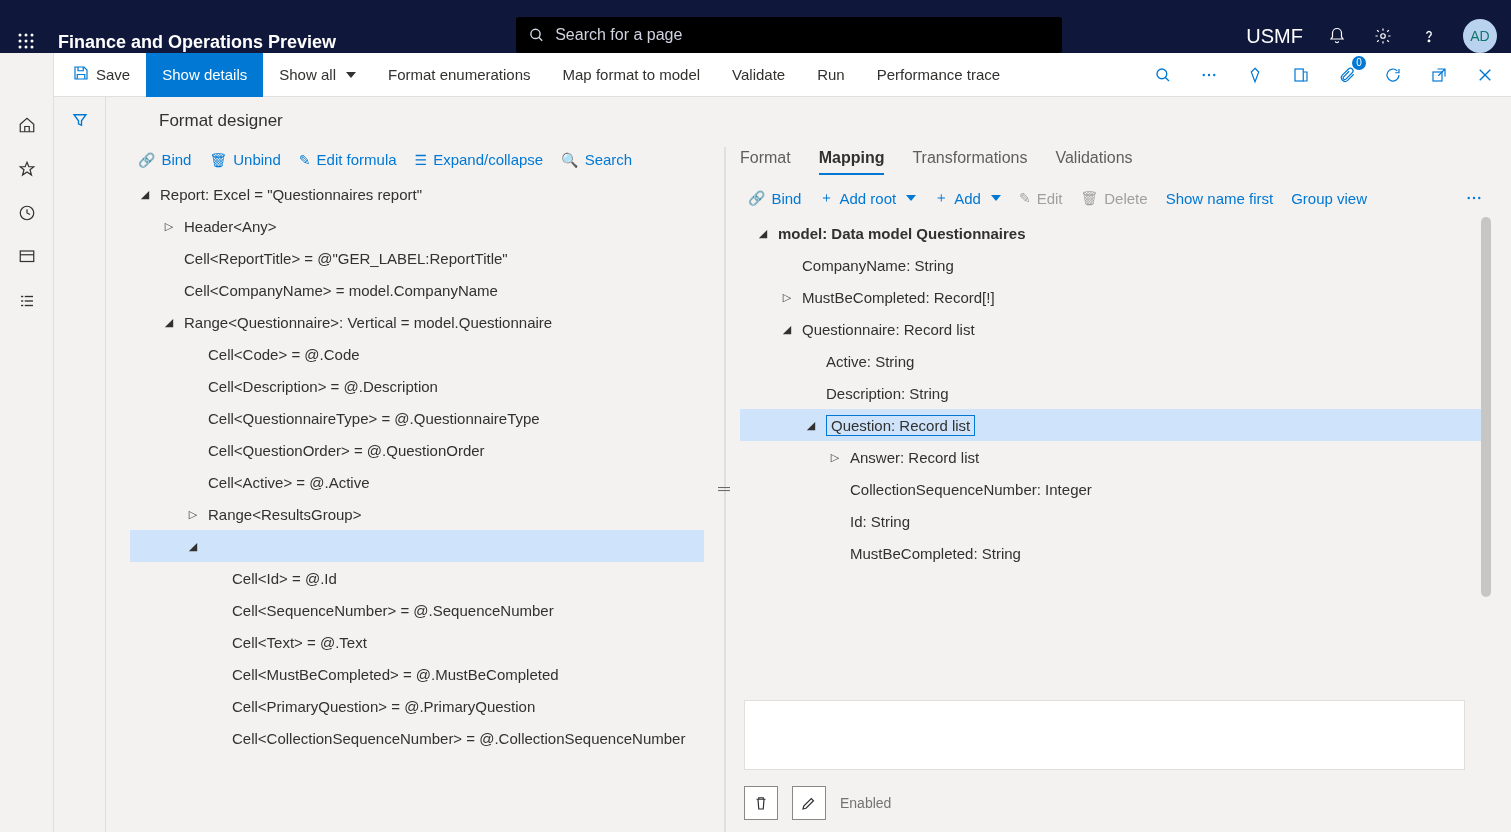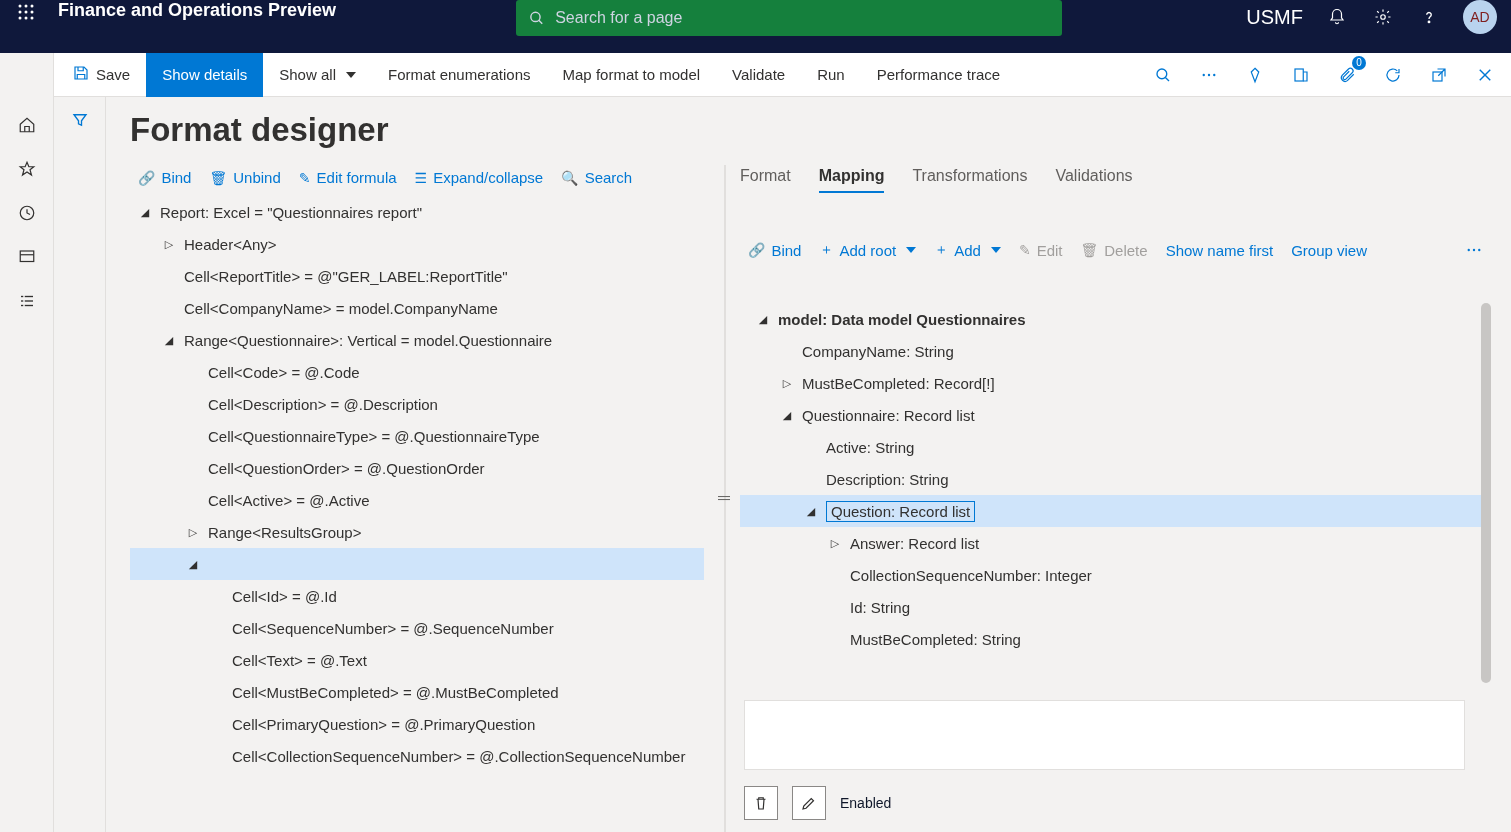--- a/index.html
+++ b/index.html
@@ -1,28 +1,28 @@
 <!DOCTYPE html>
 <html><head>
 <meta charset="utf-8">
 <style>
 * { margin: 0; padding: 0; box-sizing: border-box; font-family: "Segoe UI", -apple-system, sans-serif; }
 body { background: #f3f2f1; color: #323130; overflow: hidden; width: 1511px; height: 832px; }
 
 
-.topnav { height: 53px; background: #0f183b; color: #fff; display: flex; align-items: flex-start; padding: 0 14px; }
+.topnav { height: 53px; background: #0f183b; color: #fff; display: flex; align-items: flex-end; padding: 0 14px; }
 .topnav .waffle { width: 24px; height: 24px; display: inline-flex; align-items: center; justify-content: center; margin-right: 20px; cursor: pointer; }
 .topnav .title { font-size: 18px; font-weight: 600; flex-shrink: 0; }
-.topnav .search-wrap { margin-left: 180px; width: 546px; height: 36px; background: #15803d; border-radius: 3px; display: flex; align-items: center; padding: 0 12px; color: #cfd4e2; }
+.topnav .search-wrap { margin-left: 180px; width: 546px; height: 36px; background: #000000; border-radius: 3px; display: flex; align-items: center; padding: 0 12px; color: #cfd4e2; }
 .topnav .search-wrap input { background: transparent; border: none; outline: none; color: #fff; font-size: 16px; margin-left: 10px; width: 100%; }
 .topnav .search-wrap input::placeholder { color: #cfd4e2; }
 .topnav .right { margin-left: auto; display: flex; align-items: center; gap: 22px; }
 .topnav .badge-text { font-size: 20px; }
 .topnav .icon-btn { width: 24px; height: 24px; display: inline-flex; align-items: center; justify-content: center; cursor: pointer; color: #fff; }
-.topnav .avatar { width: 34px; height: 34px; border-radius: 50%; background: #b9d3ee; color: #7f1d1d; display: inline-flex; align-items: center; justify-content: center; font-size: 14px; font-weight: 500; }
+.topnav .avatar { width: 34px; height: 34px; border-radius: 50%; background: #b9d3ee; color: #0f766e; display: inline-flex; align-items: center; justify-content: center; font-size: 14px; font-weight: 500; }
 
 
 .cmdbar { height: 44px; background: #fff; border-bottom: 1px solid #e1dfdd; display: flex; align-items: center; padding: 0 0 0 56px; position: relative; }
 .cmdbar .hamburger { position: absolute; left: 18px; top: 12px; cursor: pointer; color: #323130; }
 .cmdbar .cmd { height: 44px; display: inline-flex; align-items: center; padding: 0 16px; font-size: 15px; cursor: pointer; gap: 6px; color: #323130; }
 .cmdbar .cmd.active { background: #0078d4; color: #fff; }
 .cmdbar .cmd .ico { color: #0078d4; }
 .cmdbar .right-icons { margin-left: auto; display: flex; align-items: center; gap: 14px; padding-right: 10px; }
 .cmdbar .right-icons .ibtn { width: 32px; height: 32px; display: inline-flex; align-items: center; justify-content: center; cursor: pointer; color: #0078d4; position: relative; }
 .cmdbar .count-badge { position: absolute; top: -3px; right: -3px; background: #0078d4; color: #fff; font-size: 10px; border-radius: 8px; padding: 0 4px; min-width: 14px; height: 14px; display: inline-flex; align-items: center; justify-content: center; }
@@ -31,26 +31,26 @@
 .leftrail { position: absolute; left: 0; top: 53px; bottom: 0; width: 54px; background: #f3f2f1; border-right: 1px solid #e1dfdd; display: flex; flex-direction: column; align-items: center; gap: 20px; padding-top: 60px; }
 .leftrail .r-icon { width: 24px; height: 24px; color: #323130; cursor: pointer; display: inline-flex; align-items: center; justify-content: center; }
 
 
 .main { position: absolute; left: 54px; right: 0; top: 97px; bottom: 0; background: #f3f2f1; display: flex; }
 .filcol { width: 52px; border-right: 1px solid #e1dfdd; padding-top: 14px; display: flex; justify-content: center; }
 .filcol .f-icon { color: #0078d4; cursor: pointer; }
 
 .content { flex: 1; display: flex; flex-direction: column; padding: 14px 0 0 24px; overflow: hidden; }
 .breadcrumb { font-size: 13px; color: #605e5c; margin-bottom: 2px; }
-.page-title { font-size: 33px; font-weight: 700; margin-bottom: 16px; }
+.page-title { font-size: 17px; font-weight: 400; margin-bottom: 16px; margin-left: 29px; }
 
 .split { flex: 1; display: flex; gap: 0; overflow: hidden; }
 .pane { display: flex; flex-direction: column; overflow: hidden; }
 .pane.left { width: 580px; }
-.pane.right { flex: 1; padding-right: 18px; gap: 34px; }
+.pane.right { flex: 1; padding-right: 18px; }
 
 .toolbar { display: flex; align-items: center; gap: 18px; padding: 4px 0 10px 8px; font-size: 15px; }
 .toolbar .tbtn { display: inline-flex; align-items: center; gap: 6px; color: #0078d4; cursor: pointer; }
 .toolbar .tbtn.disabled { color: #a19f9d; cursor: default; }
 .toolbar .tbtn .ti { font-size: 14px; }
 .toolbar .more { margin-left: auto; padding-right: 10px; }
 .tabs { display: flex; gap: 28px; padding: 2px 0 10px 0; font-size: 16px; }
 .tabs .tab { cursor: pointer; padding-bottom: 6px; color: #605e5c; }
 .tabs .tab.active { color: #323130; border-bottom: 2px solid #0078d4; font-weight: 600; }
 
@@ -64,21 +64,21 @@
 
 .splitter { width: 30px; position: relative; display:flex; align-items:center; justify-content:center;}
 .splitter .sline { width: 2px; height: 100%; background: #e1dfdd; }
 .splitter .shandle { position:absolute; color:#605e5c; font-size:12px; writing-mode: vertical-rl; }
 
 .right-body { flex: 1; position: relative; overflow: hidden; display:flex; flex-direction:column;}
 .right-tree-wrap{ flex:1; overflow-y:auto; position:relative; }
 .right-scroll { position:absolute; right:2px; top:0; width:10px; height:380px; background:#c8c6c4; border-radius:5px;}
 .footer { height: 58px; display:flex; align-items:center; gap:14px; padding: 0 0 0 4px; border-top:none;}
 .footer .sq { width:34px; height:34px; border:1px solid #8a8886; display:inline-flex; align-items:center; justify-content:center; cursor:pointer; color:#323130; background:#fff;}
-.footer .ftxt { font-size:14px; color:#0f172a; }
+.footer .ftxt { font-size:14px; color:#737373; }
 .blank-box{ height:70px; background:#fff; border:1px solid #e1dfdd; margin: 0 28px 4px 4px;}
 
 svg { width: 18px; height: 18px; }
 .chev { display:inline-block; width:0;height:0;border-left:5px solid transparent;border-right:5px solid transparent;border-top:6px solid currentColor; margin-left:4px;}
 </style>
 </head>
 <body>
 
 <div class="topnav">
   <span class="waffle">

